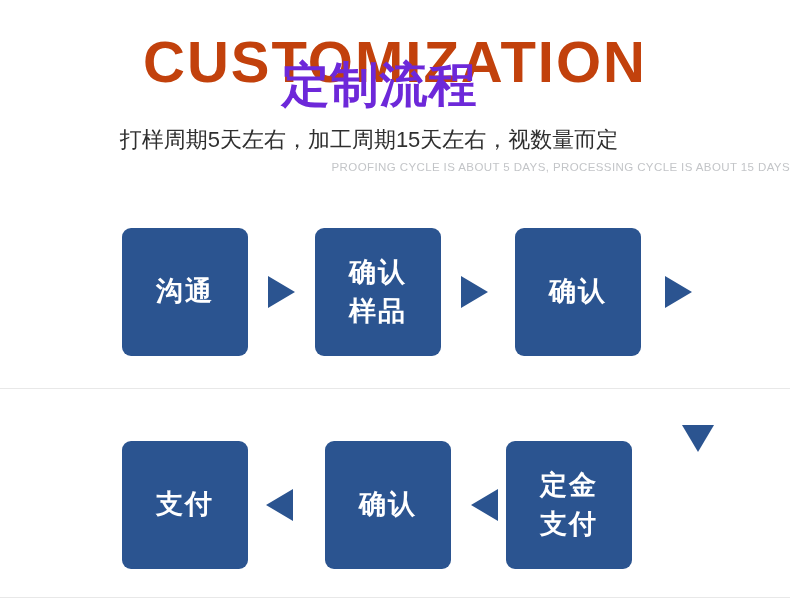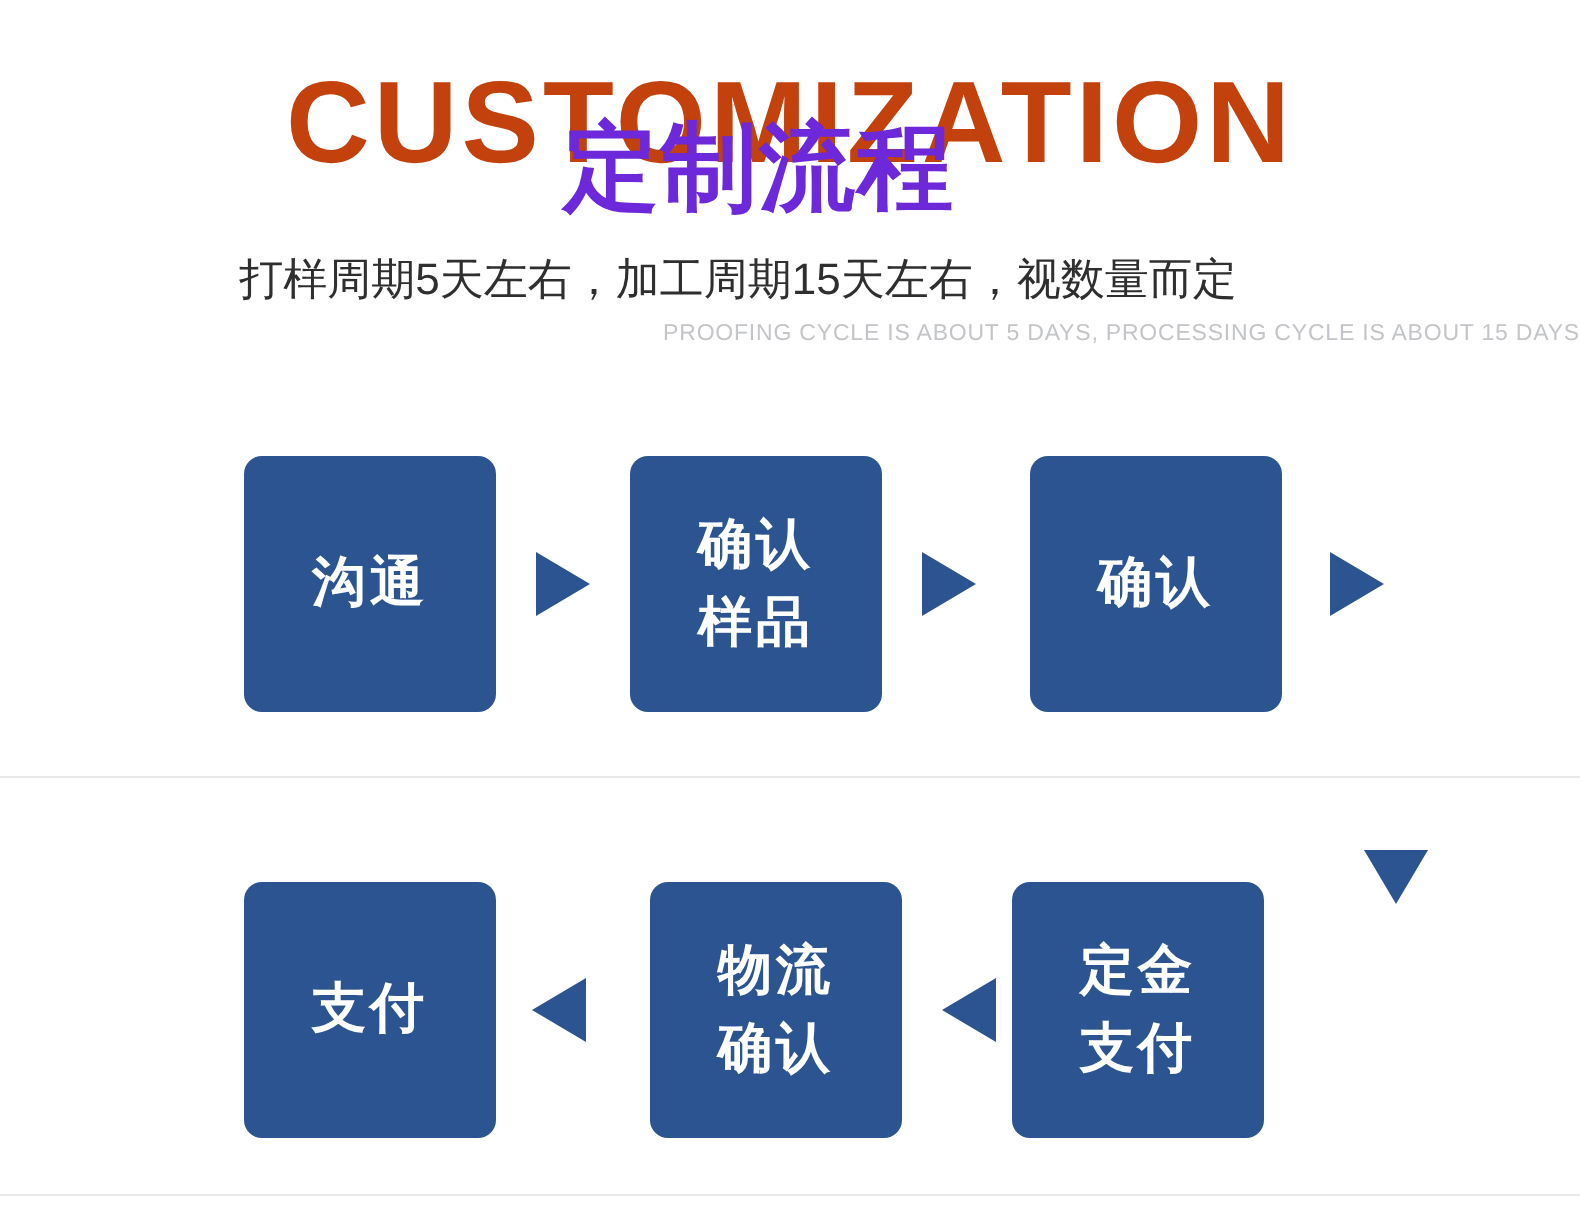--- a/index.html
+++ b/index.html
@@ -202,21 +202,20 @@
 
   <div class="flow-row row-2">
 
     <div class="flow-box r2-b1">
       <span class="ln">支付</span>
     </div>
 
     <div class="arrow arrow-left r2-a1"></div>
 
     <div class="flow-box r2-b2">
-      <span class="ln">物流</span>
       <span class="ln">确认</span>
     </div>
 
     <div class="arrow arrow-left r2-a2"></div>
 
     <div class="flow-box r2-b3">
       <span class="ln">定金</span>
       <span class="ln">支付</span>
     </div>
 

